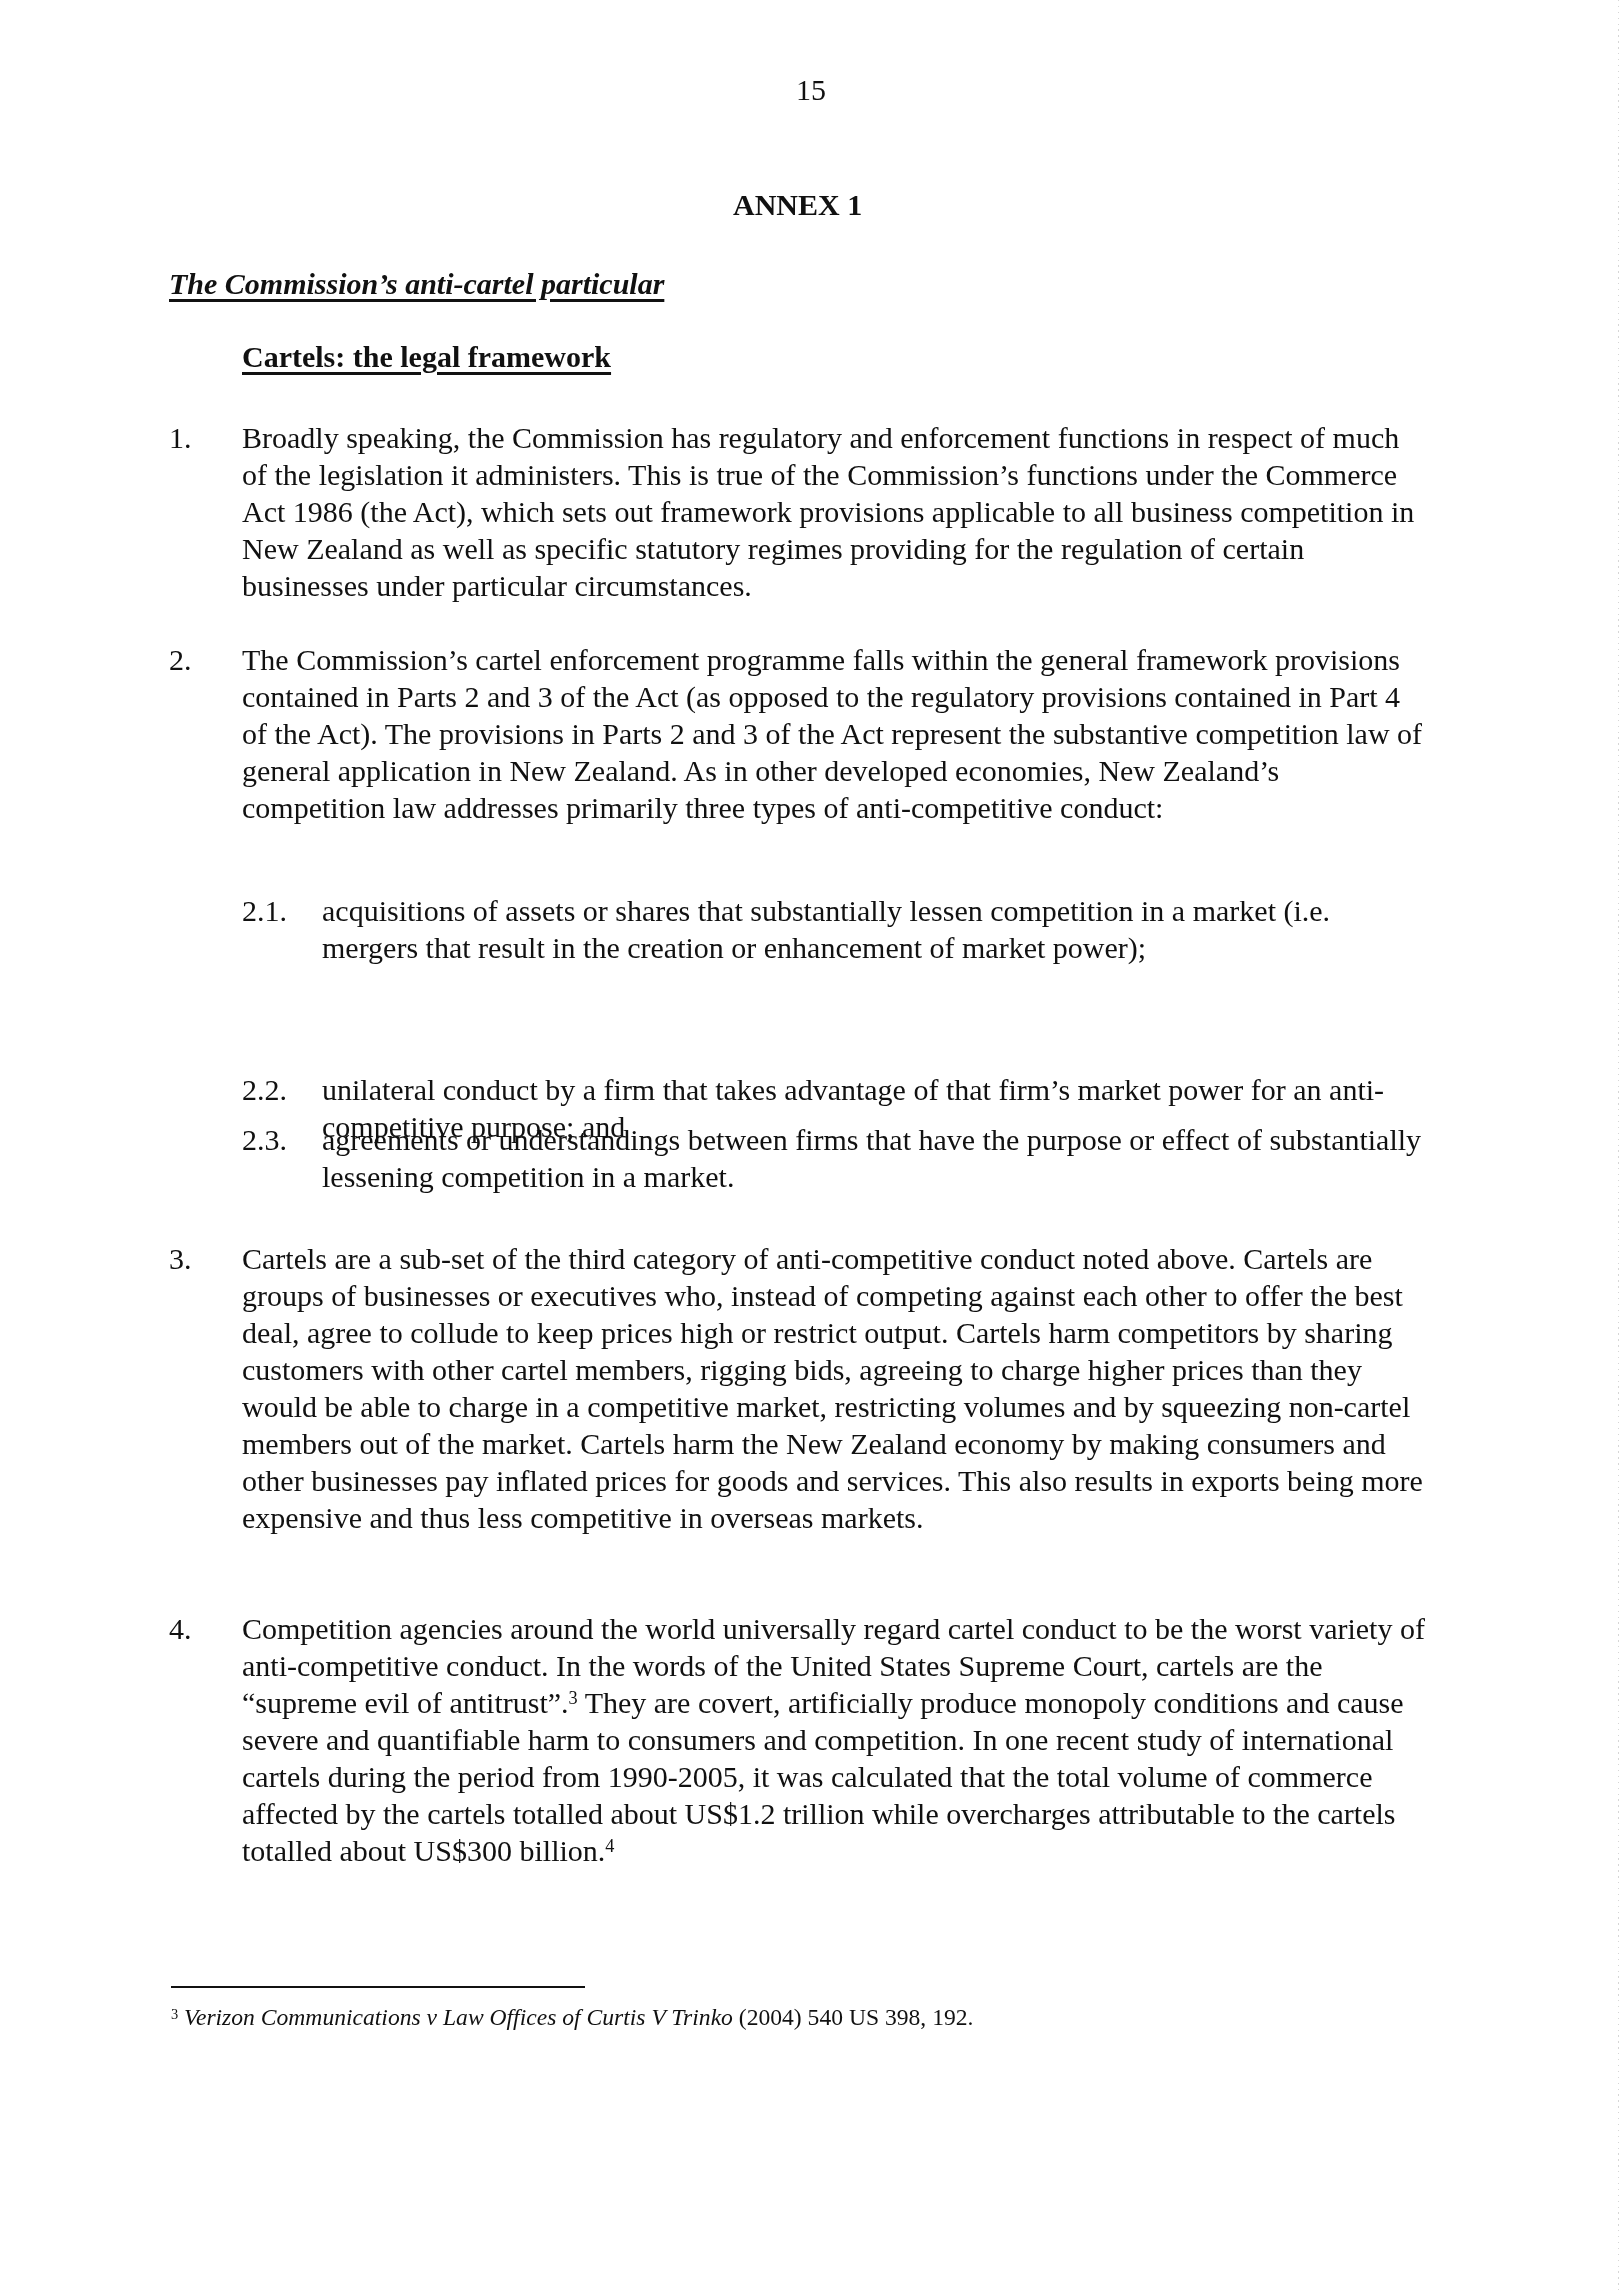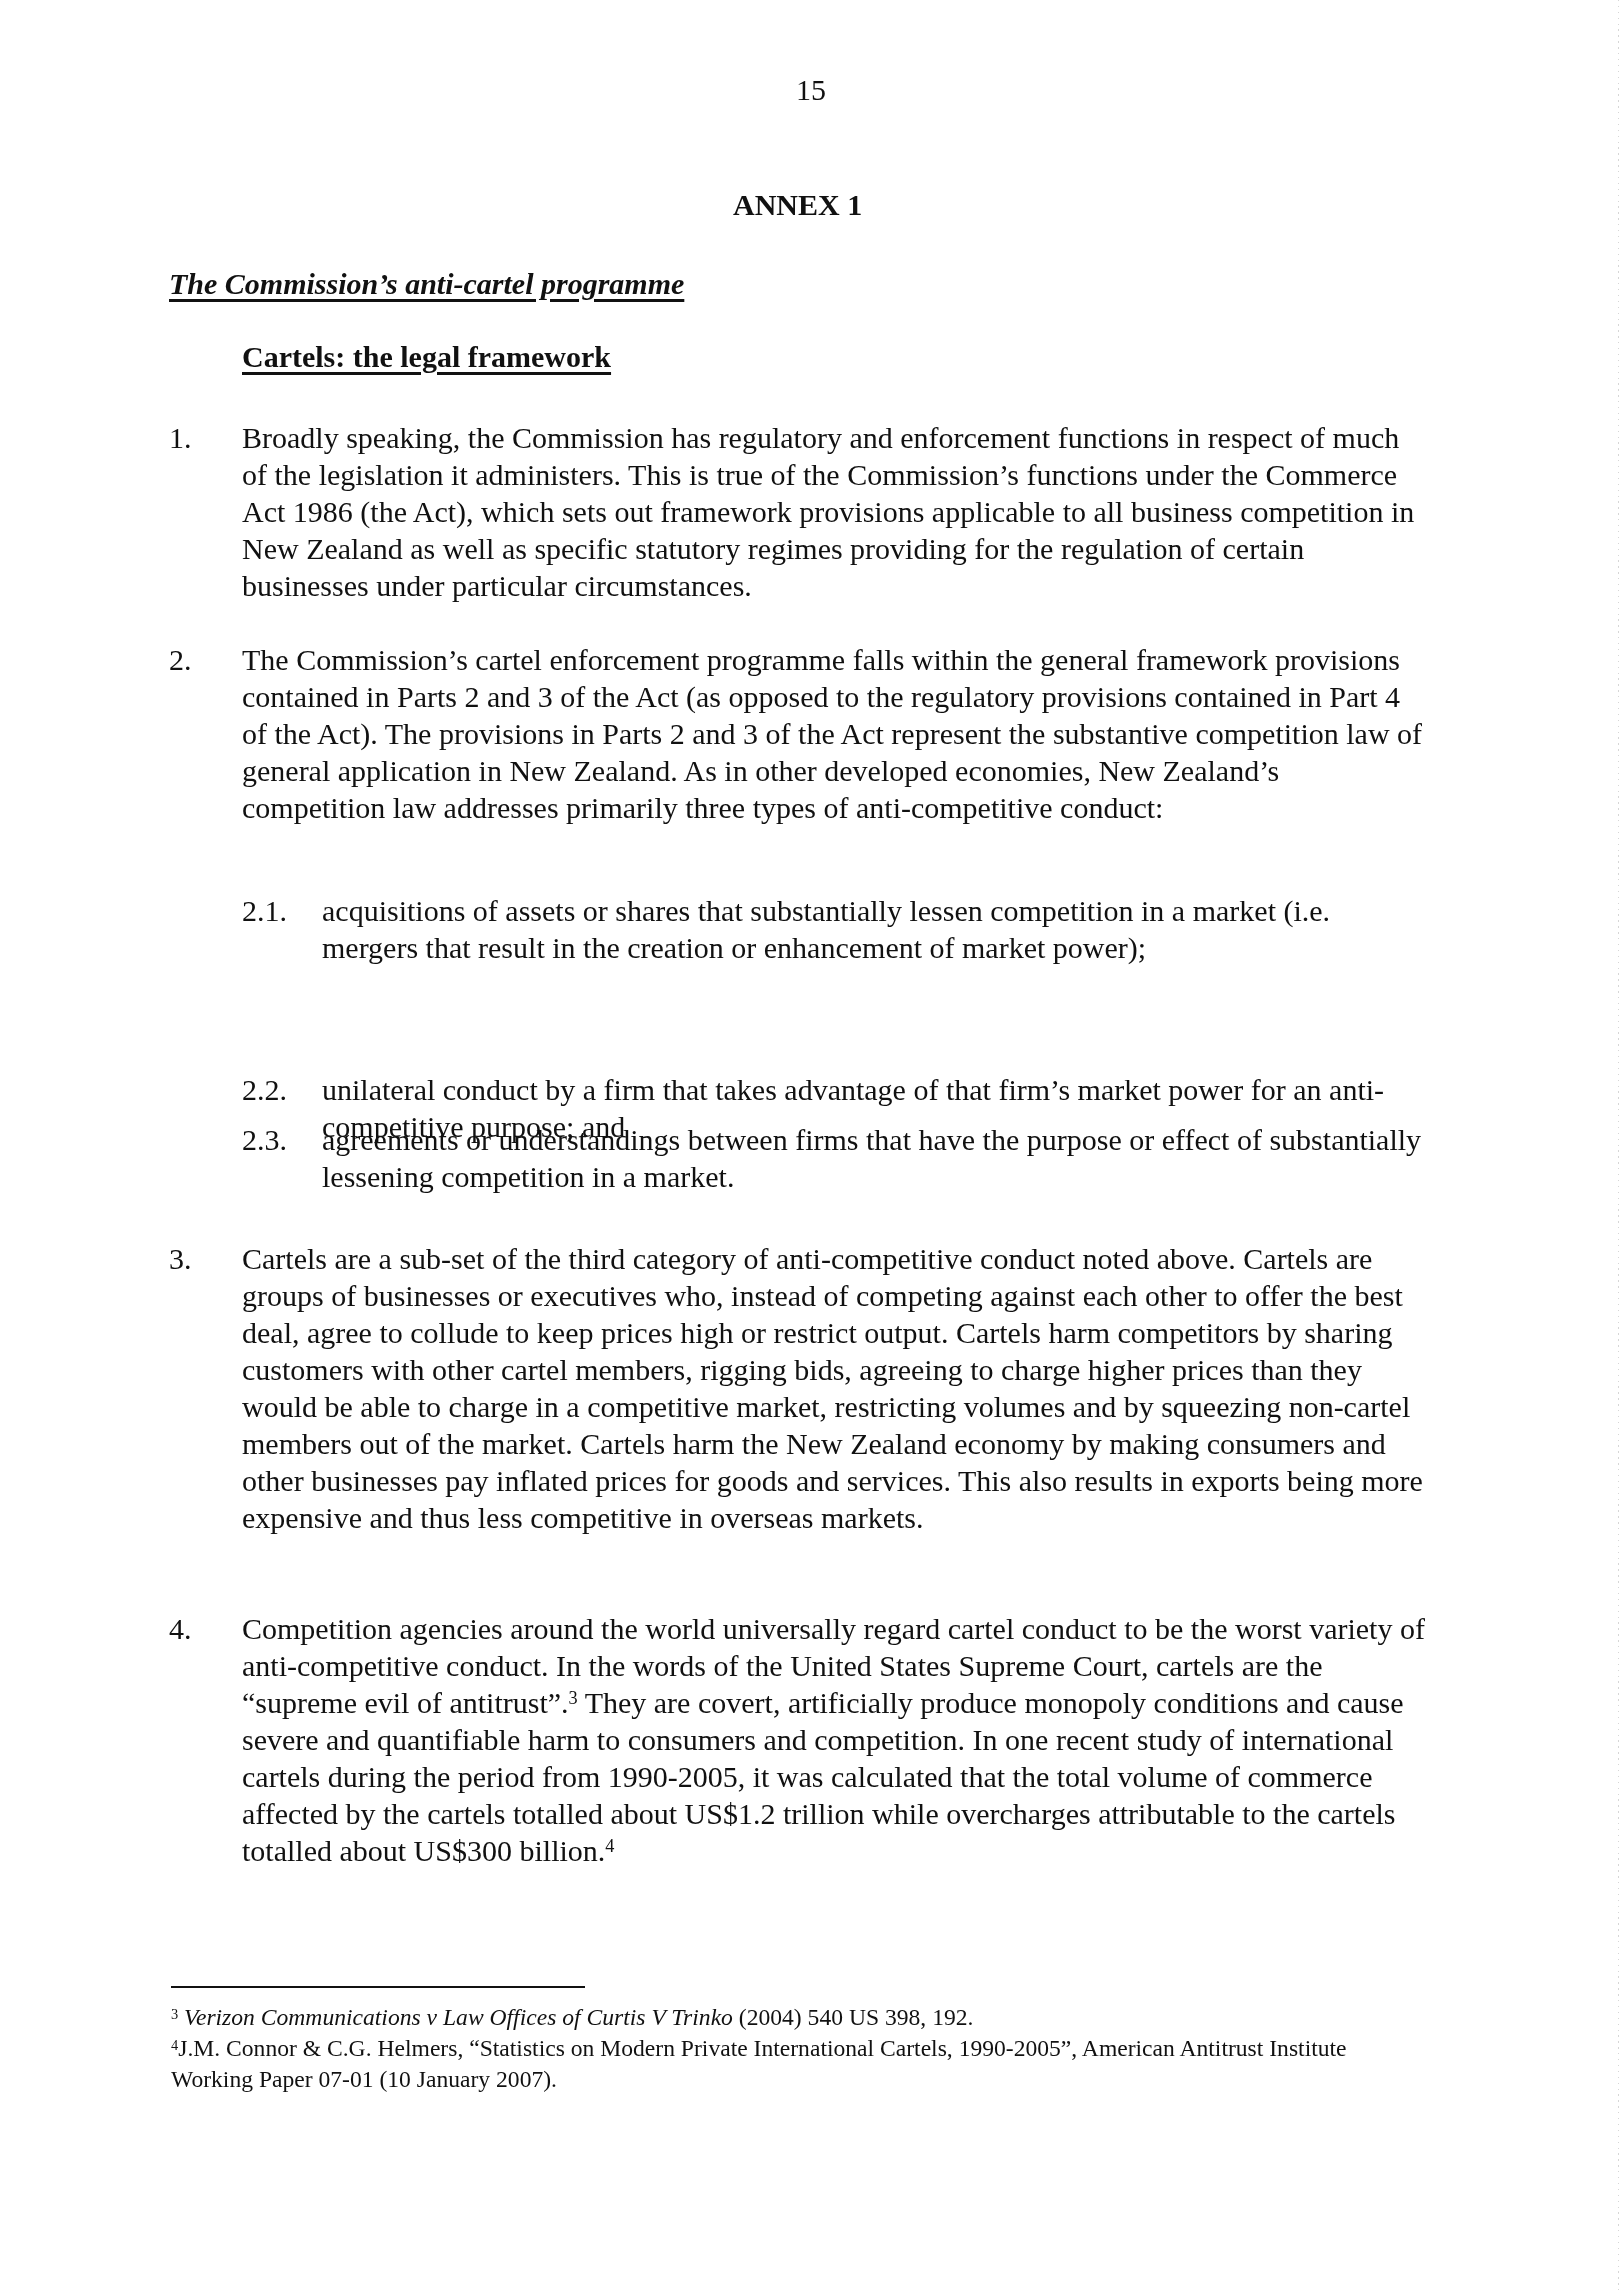--- a/index.html
+++ b/index.html
@@ -122,21 +122,21 @@
   </style>
 </head>
 <body>
 
 <div class="scan-edge"></div>
 
 <div class="page-number">15</div>
 
 <div class="annex-title">ANNEX 1</div>
 
-<div class="section-title">The Commission’s anti-cartel programme</div>
+<div class="section-title">The Commission’s anti-cartel particular</div>
 
 <div class="subsection-title">Cartels: the legal framework</div>
 
 <div class="para" style="top: 419px;">
   <span class="num">1.</span>
   <div class="body">Broadly speaking, the Commission has regulatory and enforcement functions in respect of much of the legislation it administers.  This is true of the Commission’s functions under the Commerce Act 1986 (the Act), which sets out framework provisions applicable to all business competition in New Zealand as well as specific statutory regimes providing for the regulation of certain businesses under particular circumstances.</div>
 </div>
 
 <div class="para" style="top: 641px;">
   <span class="num">2.</span>
@@ -168,17 +168,14 @@
   <div class="body"><span>Competition agencies around the world universally regard cartel conduct to be the worst variety of anti-competitive conduct.  In the words of the United States Supreme Court, cartels are the “supreme evil of antitrust”.</span><sup>3</sup><span>  They are covert, artificially produce monopoly conditions and cause severe and quantifiable harm to consumers and competition.  In one recent study of international cartels during the period from 1990-2005, it was calculated that the total volume of commerce affected by the cartels totalled about US$1.2 trillion while overcharges attributable to the cartels totalled about US$300 billion.</span><sup>4</sup></div>
 </div>
 
 <div class="footnote-rule"></div>
 
 <div class="footnotes">
   <div class="footnote">
     <sup>3</sup>
     <em>Verizon Communications v Law Offices of Curtis V Trinko</em><span> (2004) 540 US 398, 192.</span>
   </div>
-  <div class="footnote">
-    <sup>4</sup><span>J.M. Connor &amp; C.G. Helmers, “Statistics on Modern Private International Cartels, 1990-2005”, American Antitrust Institute Working Paper 07-01 (10 January 2007).</span>
-  </div>
 </div>
 
 
 </body></html>

